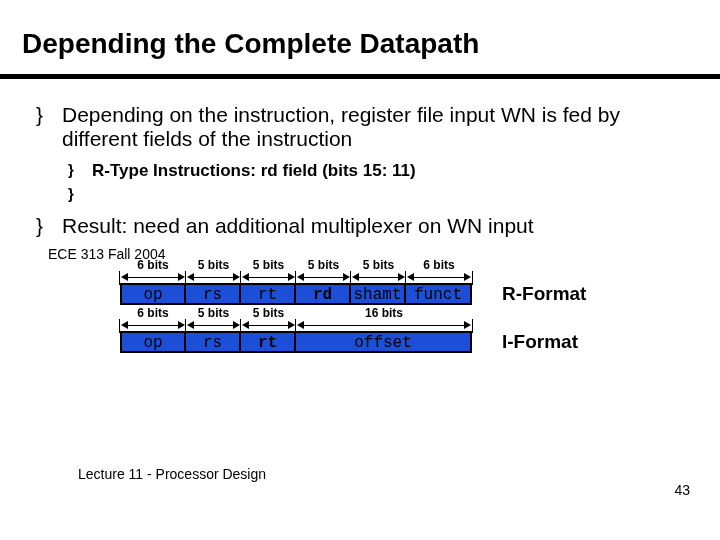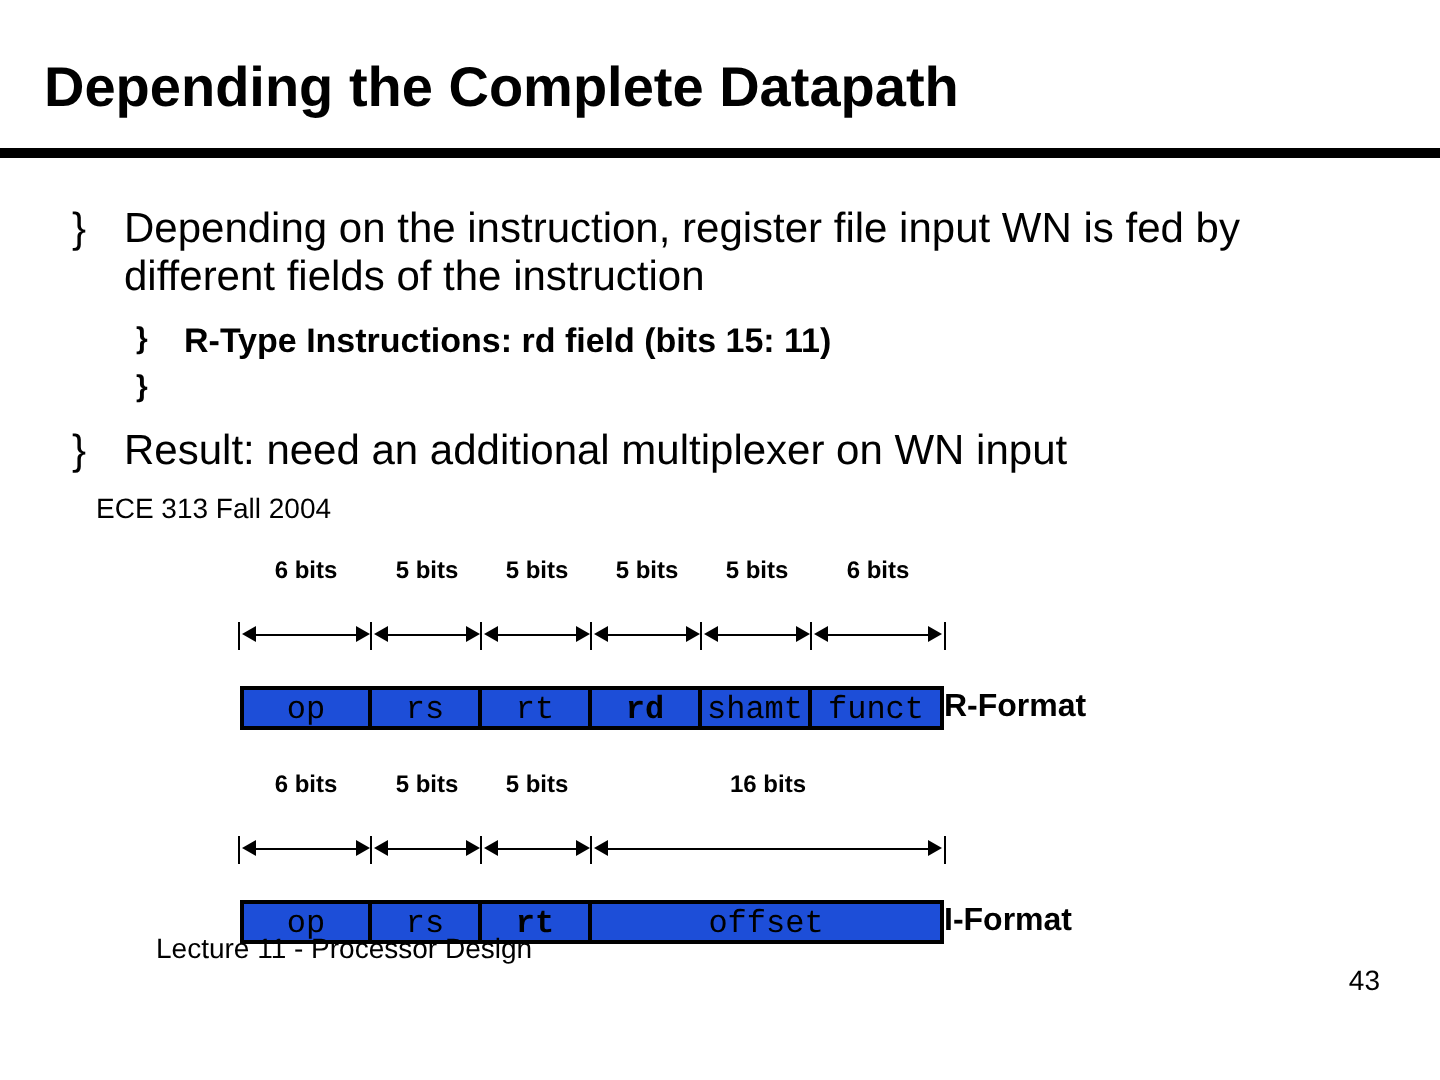--- a/index.html
+++ b/index.html
@@ -33,21 +33,21 @@
     padding: 0 36px 4px 68px;
     font-size: 17px;
     font-weight: bold;
   }
   .bullet-sub .glyph { width: 24px; flex: 0 0 24px; font-size: 15px; }
   .spacer-sm { height: 8px; }
 
   .formats {
     padding: 10px 36px 0 120px;
   }
-  .row { display: flex; align-items: center; margin-top: 20px; }
+  .row { display: flex; align-items: flex-start; }
   .cell { position: relative; }
   .bitlabel {
     font-size: 12px;
     font-weight: bold;
     text-align: center;
     padding-bottom: 1px;
   }
   .arrowbar {
     position: relative;
     height: 10px;
@@ -81,23 +81,23 @@
     font-family: "Courier New", monospace;
     font-size: 16px;
     text-align: center;
     line-height: 20px;
     height: 22px;
   }
   .field.bold { font-weight: bold; }
   .row .cell + .cell .field { border-left: none; }
 
   .fmt-label {
-    font-size: 16px;
+    font-size: 19px;
     font-weight: bold;
-    padding-left: 0;
+    padding-left: 30px;
     padding-bottom: 1px;
   }
 
   .footer {
     position: absolute;
     bottom: 18px;
     left: 0; right: 0;
     display: flex;
     font-size: 14px;
     padding: 0 30px 0 48px;

